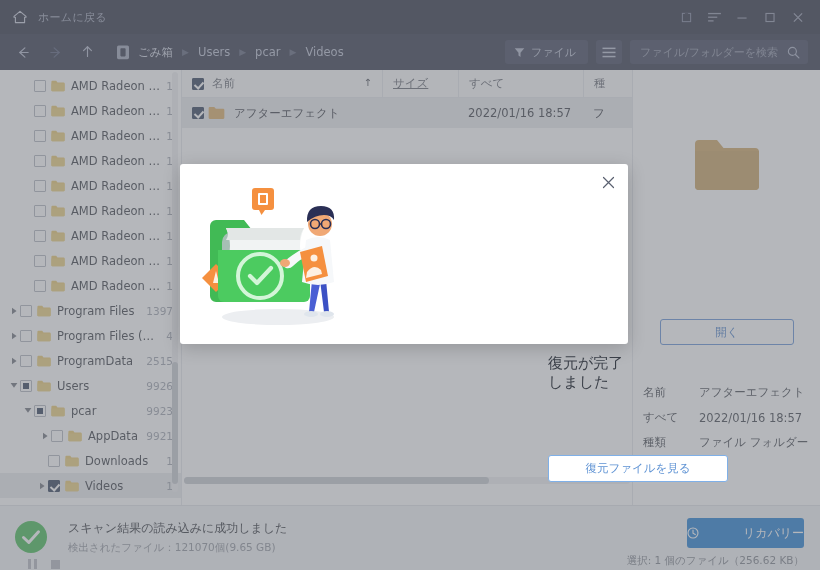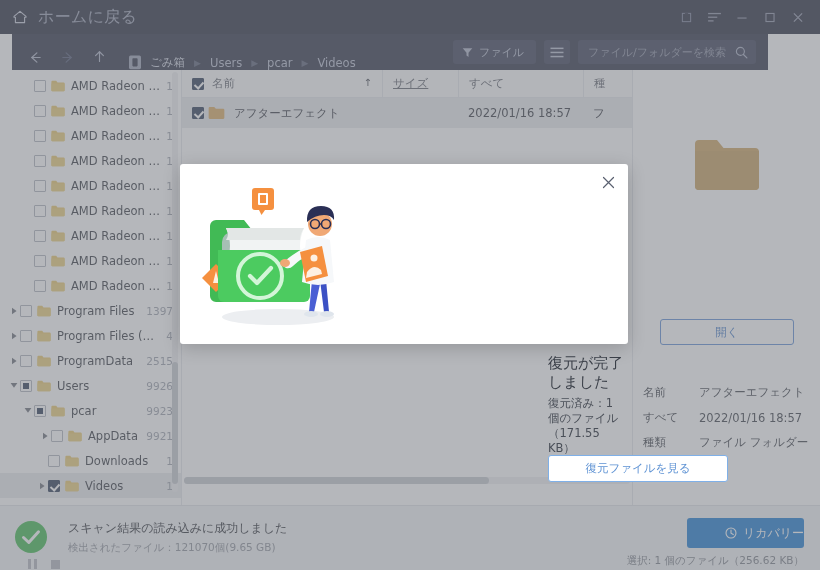--- a/index.html
+++ b/index.html
@@ -16,33 +16,33 @@
   }
 
   
   .titlebar {
     position: absolute; left: 0; top: 0; width: 820px; height: 34px;
     background: #272b3d;
     display: flex; align-items: center;
   }
   .home-group { display: flex; align-items: center; padding-left: 12px; gap: 10px; cursor: pointer; }
   .home-icon { width: 16px; height: 16px; display: block; }
-  .home-label { color: #9aa0b4; font-size: 16px; letter-spacing: .3px; }
+  .home-label { color: #9aa0b4; font-size: 11px; letter-spacing: .3px; }
   .win-btns { position: absolute; right: 8px; top: 0; height: 34px; display: flex; align-items: center; gap: 0px; }
   .win-btn {
     width: 28px; height: 34px; display: flex; align-items: center; justify-content: center;
     color: #8d92a6; cursor: pointer;
   }
   .win-btn svg { display: block; }
 
   
   .toolbar {
-    position: absolute; left: 12px; top: 34px; width: 756px; height: 36px;
+    position: absolute; left: 0; top: 34px; width: 820px; height: 36px;
     background: #2d3145;
-    display: flex; align-items: flex-end;
+    display: flex; align-items: center;
   }
   .navbtn { width: 26px; height: 26px; display:flex; align-items:center; justify-content:center; margin-left: 6px; cursor: pointer; }
   .navbtn.first { margin-left: 10px; }
   .navbtn svg { display:block; }
   .breadcrumb { display: flex; align-items: center; margin-left: 16px; gap: 0px; }
   .bc-bin-icon { width: 14px; height: 15px; margin-right: 8px; display:block; }
   .bc-item { color: #b6bccf; font-size: 11.5px; cursor: pointer; white-space: nowrap; }
   .bc-item.first { color: #cdd2e0; }
   .bc-sep { color: #5d6party; color: #596077; font-size: 9px; margin: 0 9px; }
   .tb-right { position: absolute; right: 12px; top: 0; height: 36px; display:flex; align-items:center; gap: 8px; }
@@ -158,21 +158,21 @@
     background: #f2f3f5; border-top: 1px solid #e0e2e6;
   }
   .bb-check { position: absolute; left: 14px; top: 14px; width: 34px; height: 34px; }
   .bb-text { position: absolute; left: 68px; top: 14px; }
   .bb-title { font-size: 12px; color: #2b2f36; margin-bottom: 4px; }
   .bb-sub { font-size: 10.5px; color: #8e939c; }
   .bb-mini { position: absolute; left: 28px; top: 53px; display: flex; gap: 14px; align-items: center; }
   .recover-btn {
     position: absolute; right: 16px; top: 12px; width: 117px; height: 30px;
     background: #1c7ad1; border: 0; border-radius: 3px; color: #fff; font-size: 12px;
-    font-family: inherit; display: flex; align-items: center; justify-content: flex-end; gap: 6px; cursor: pointer;
+    font-family: inherit; display: flex; align-items: center; justify-content: space-between; gap: 6px; cursor: pointer;
   }
   .selinfo { position: absolute; right: 16px; top: 48px; font-size: 10.5px; color: #7b8089; }
 
   
   .overlay {
     position: absolute; left: 0; top: 0; width: 820px; height: 570px;
     background: rgba(120,124,131,0.55);
   }
   .modal {
     position: absolute; left: 180px; top: 164px; width: 448px; height: 180px;
@@ -694,17 +694,16 @@
 
         <path d="M111 38 q-1 -16 14 -16 q14 0 13 14 q-3 -5 -10 -5 q-9 0 -17 7 Z" fill="#2a2f55"></path>
 
         <circle cx="119" cy="40" r="4.5" fill="none" stroke="#2a2f55" stroke-width="1.6"></circle>
         <circle cx="130" cy="40" r="4.5" fill="none" stroke="#2a2f55" stroke-width="1.6"></circle>
         <path d="M123.5 40 L125.5 40" stroke="#2a2f55" stroke-width="1.4"></path>
       </g>
     </svg>
 
     <div class="modal-title">復元が完了しました</div>
-    <div class="modal-body">復元済み：1 個のファイル（171.55 KB）</div>
     <button class="modal-btn">復元ファイルを見る</button>
   </div>
 
 </div>
 
 </body></html>

